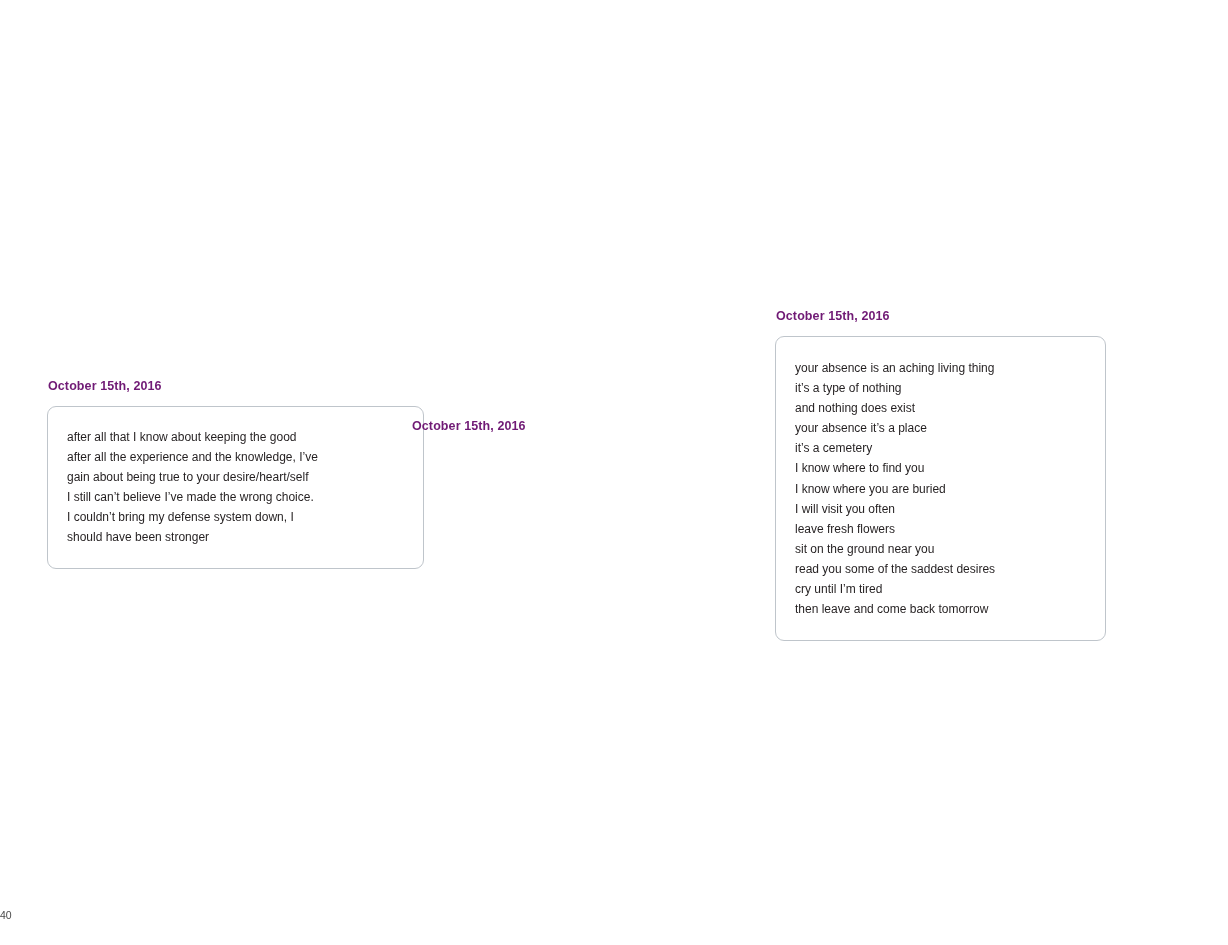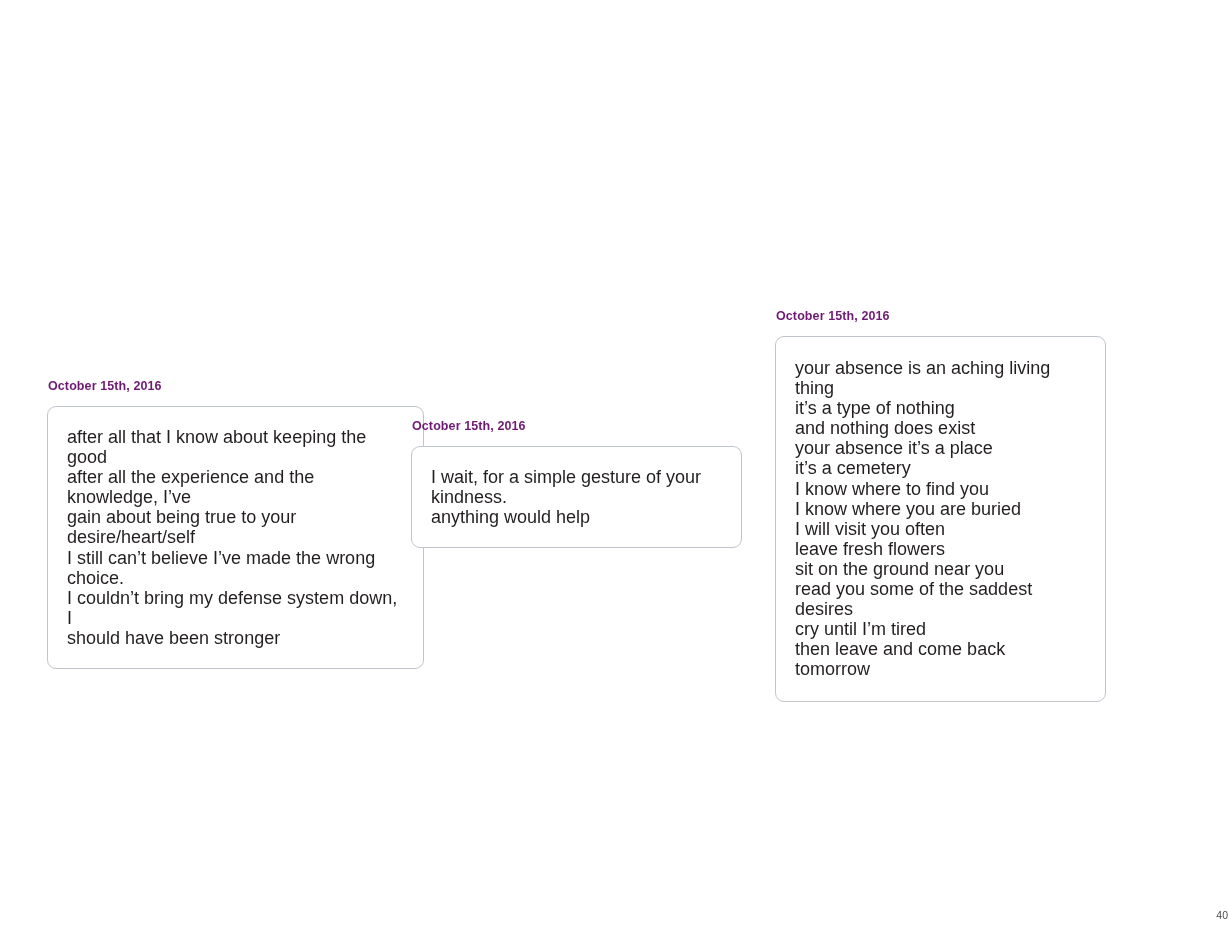--- a/index.html
+++ b/index.html
@@ -32,21 +32,21 @@
     white-space: nowrap;
   }
   .note-card {
     box-sizing: border-box;
     background: #ffffff;
     border: 1px solid #bfc5cb;
     border-radius: 9px;
     padding: 20px 20px 20px 19px;
   }
   .note-body {
-    font-size: 18px;
+    font-size: 12px;
     line-height: 20.1px;
     color: #231f20;
     font-weight: normal;
     white-space: pre-wrap;
   }
 
   
   #entry-1 { left: 47px; top: 379px; }
   #entry-1 .note-card { width: 377px; }
 
@@ -56,21 +56,21 @@
 
   
   #entry-3 { left: 775px; top: 309px; }
   #entry-3 .note-card { width: 331px; padding-top: 21px; padding-bottom: 21px; }
 
   .page-number {
     position: absolute;
     left: 0;
     right: 0;
     top: 909px;
-    text-align: right;
+    text-align: left;
     font-size: 10.5px;
     line-height: 12px;
     color: #4a4a4a;
   }
 </style>
 </head>
 <body>
 
 <div id="page">
 
@@ -81,24 +81,20 @@
 after all the experience and the knowledge, I’ve
 gain about being true to your desire/heart/self
 I still can’t believe I’ve made the wrong choice.
 I couldn’t bring my defense system down, I
 should have been stronger</div>
     </div>
   </div>
 
   <div class="entry" id="entry-2">
     <div class="entry-date">October 15th, 2016</div>
-    <div class="note-card">
-      <div class="note-body">I wait, for a simple gesture of your kindness.
-anything would help</div>
-    </div>
   </div>
 
   <div class="entry" id="entry-3">
     <div class="entry-date">October 15th, 2016</div>
     <div class="note-card">
       <div class="note-body">your absence is an aching living thing
 it’s a type of nothing
 and nothing does exist
 your absence it’s a place
 it’s a cemetery

